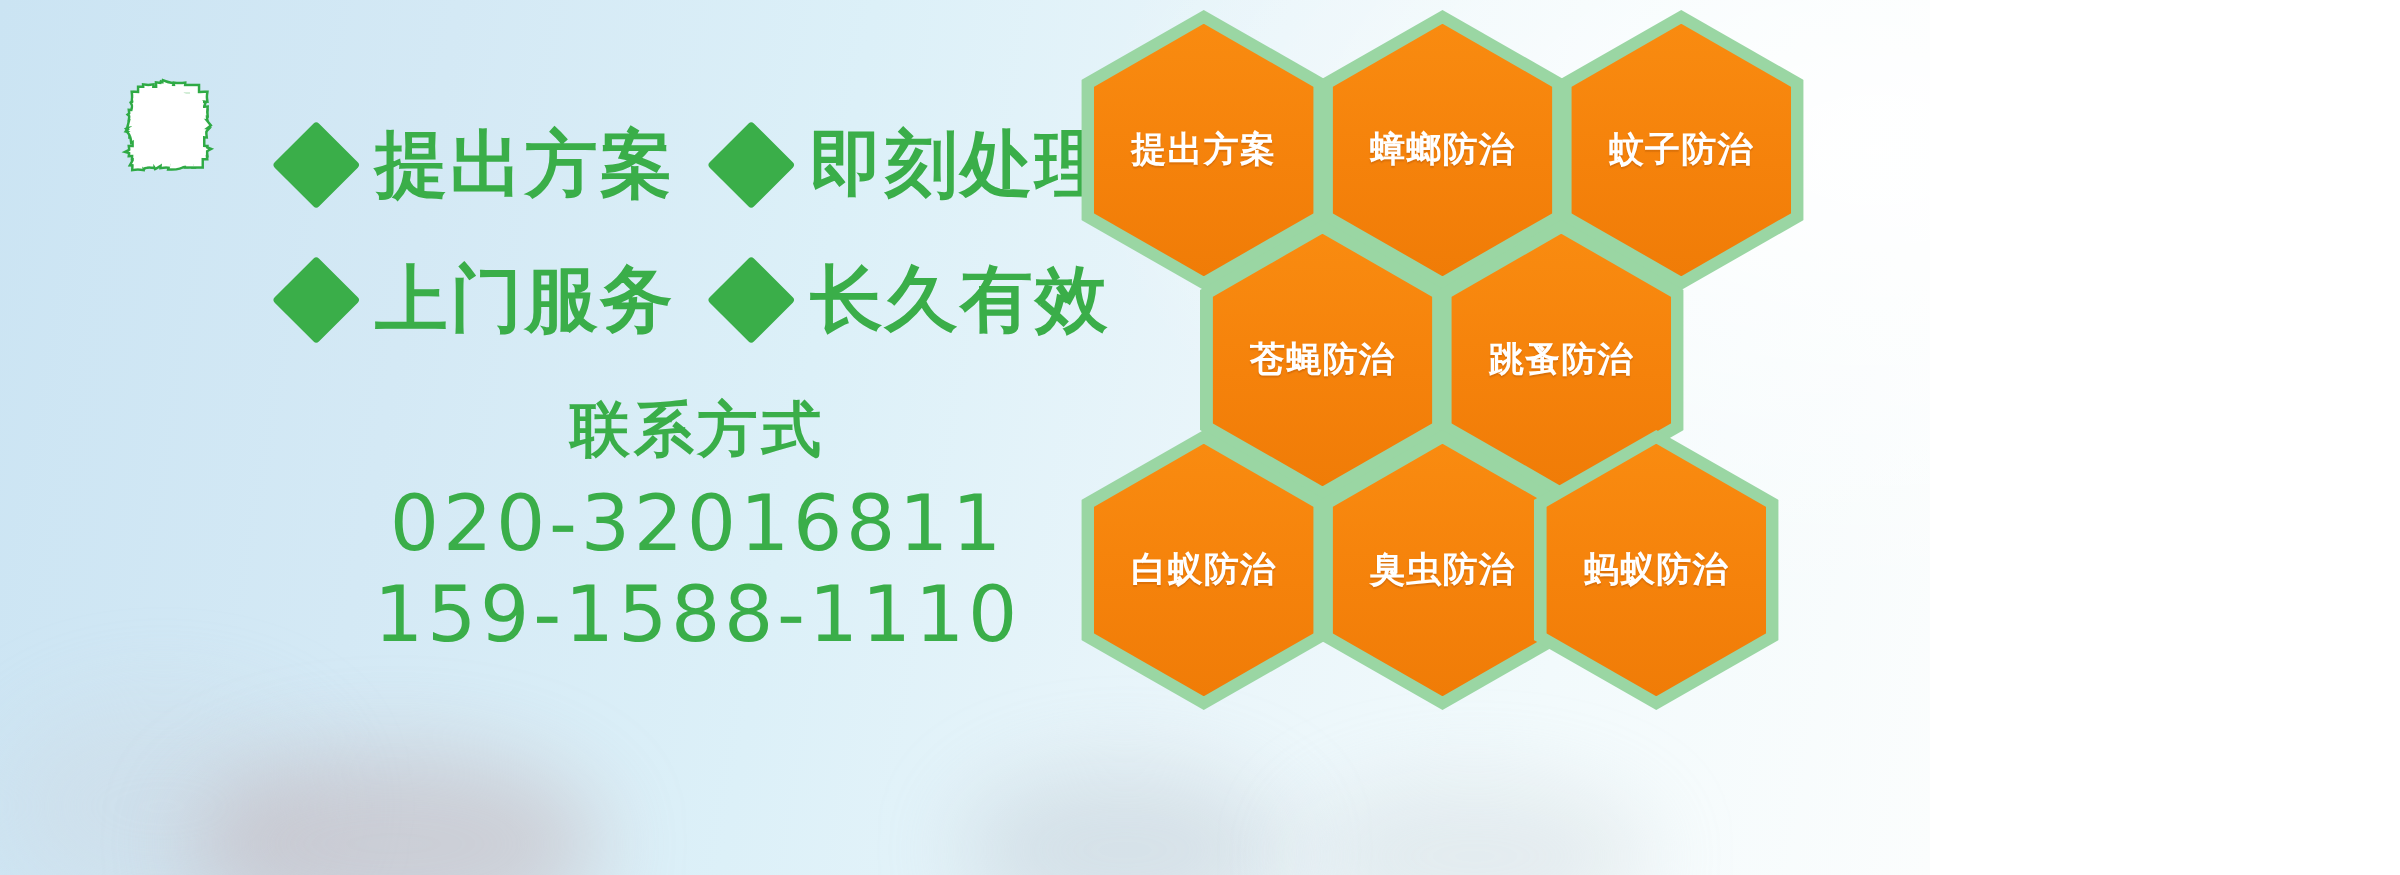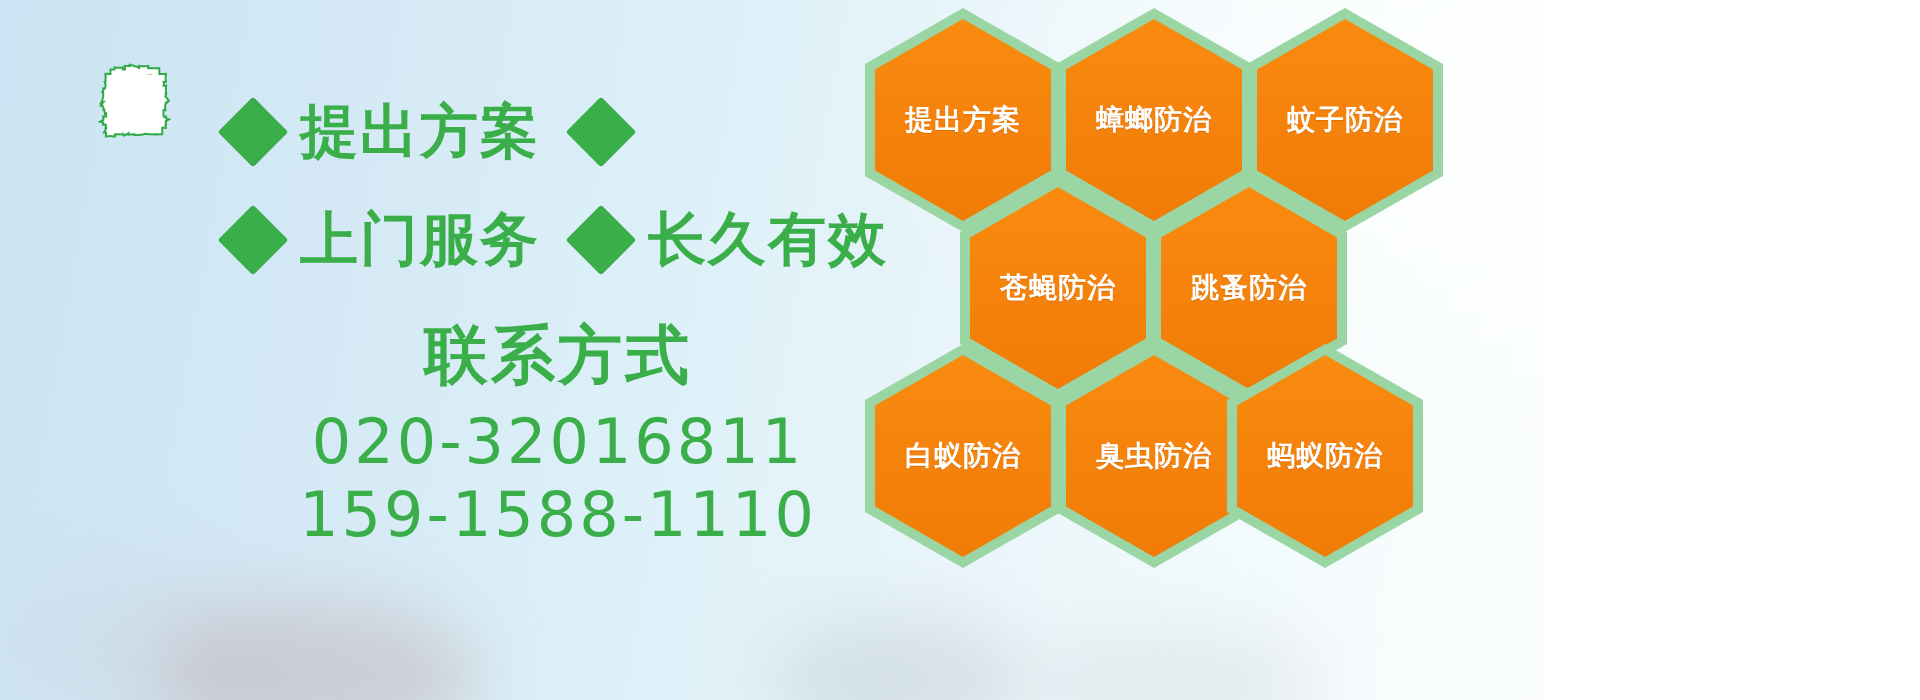--- a/index.html
+++ b/index.html
@@ -44,21 +44,21 @@
   }
   .feature-label{
     font-size:58px;font-weight:bold;color:#3AAE49;
     letter-spacing:2px;white-space:nowrap;
     font-family:"DejaVu Sans","Liberation Sans",sans-serif;
   }
 
   
   #contact{position:absolute;left:228px;top:312px;width:660px;text-align:center;}
   #contact-title{
-    font-size:64px;font-weight:bold;color:#3AAE49;letter-spacing:3px;
+    font-size:48px;font-weight:bold;color:#3AAE49;letter-spacing:3px;
     font-family:"DejaVu Sans","Liberation Sans",sans-serif;
     margin:0 0 6px 0;
   }
   .phone{
     font-size:62px;color:#3AAE49;letter-spacing:3px;line-height:1.18;
     font-family:"DejaVu Sans","Liberation Sans",sans-serif;
     text-align:center;
   }
 
   
@@ -95,20 +95,21 @@
   <div id="vertical-title">专业有害生物防治服务</div>
 
   <div id="features">
     <div class="feature-row">
       <div class="feature-item">
         <span class="diamond"></span>
         <span class="feature-label">提出方案</span>
       </div>
       <div class="feature-item">
         <span class="diamond"></span>
+        <span class="feature-label">即刻处理</span>
       </div>
     </div>
     <div class="feature-row">
       <div class="feature-item">
         <span class="diamond"></span>
         <span class="feature-label">上门服务</span>
       </div>
       <div class="feature-item">
         <span class="diamond"></span>
         <span class="feature-label">长久有效</span>

